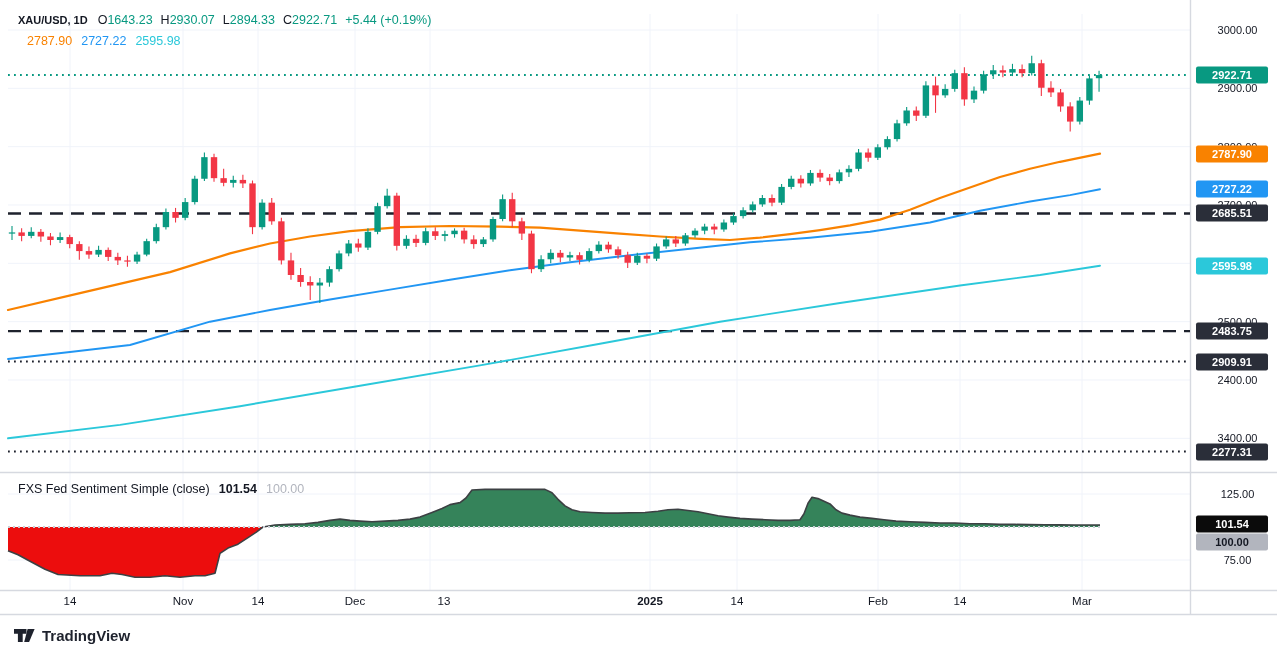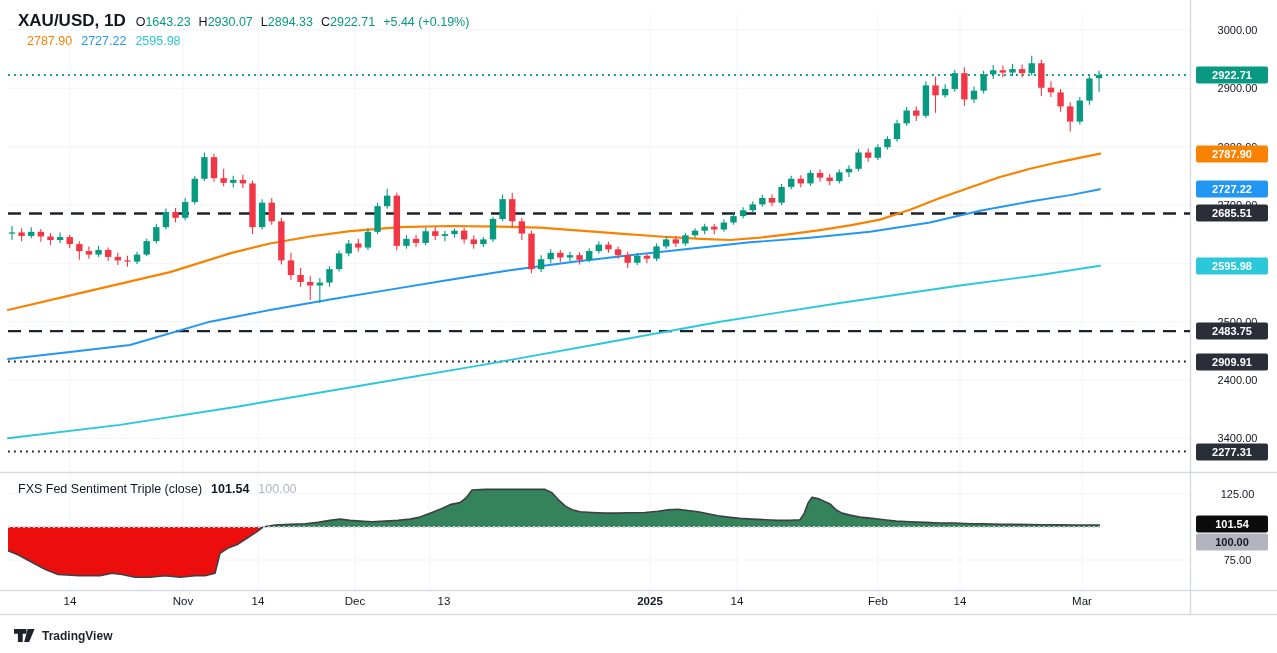--- a/index.html
+++ b/index.html
@@ -4,39 +4,39 @@
 <style>
   html,body{margin:0;padding:0;background:#fff;}
   .root{position:relative;width:1277px;height:653px;background:#ffffff;overflow:hidden;
         font-family:"Liberation Sans",sans-serif;color:#131722;}
   #canvas{position:absolute;left:0;top:0;width:1277px;height:653px;}
   .legend{position:absolute;left:18px;display:flex;align-items:baseline;white-space:nowrap;
           font-size:12.5px;line-height:15px;}
   .l1{top:13px;}
   .l2{top:34px;}
   .l3{top:482px;}
-  .sym{font-weight:600;font-size:17px;margin-right:10px;}
+  .sym{font-weight:600;font-size:11px;margin-right:10px;}
   .kv{margin-right:8px;}
   .kv .k{color:#131722;}
   .v{color:#089981;}
   .ma-orange{color:#f98200;margin-left:9px;}
   .ma-blue{color:#2196f3;margin-left:9px;}
   .ma-cyan{color:#2bc8da;margin-left:9px;}
   .ind-val{color:#131722;font-weight:600;margin-left:9px;}
   .ind-base{color:#b2b5be;margin-left:9px;}
   #price-axis{position:absolute;left:1190px;top:0;width:87px;height:614px;}
   .axis-label{position:absolute;left:4px;width:100%;text-align:center;font-size:11px;color:#131722;
               transform:translateY(-50%);z-index:1;}
   .axis-badge{position:absolute;left:6px;width:72px;text-align:center;font-size:11px;font-weight:700;
               height:17px;line-height:17px;border-radius:2px;transform:translateY(-50%);z-index:2;}
   #time-axis{position:absolute;left:0;top:590px;width:1190px;height:24px;}
   .time-label{position:absolute;top:5px;transform:translateX(-50%);font-size:11.5px;color:#131722;}
   .time-label.bold{font-weight:700;}
   .logo{position:absolute;left:14px;top:626px;display:flex;align-items:center;gap:7px;
-        font-size:12px;font-weight:600;color:#1e222d;}
+        font-size:15px;font-weight:600;color:#1e222d;}
 </style>
 </head>
 <body>
 
 <div class="root">
   <svg id="canvas">
       <line x1="8" y1="30" x2="1190" y2="30" stroke="#f0f3fa" stroke-width="1"></line>
       <line x1="8" y1="88.333" x2="1190" y2="88.333" stroke="#f0f3fa" stroke-width="1"></line>
       <line x1="8" y1="146.666" x2="1190" y2="146.666" stroke="#f0f3fa" stroke-width="1"></line>
       <line x1="8" y1="204.999" x2="1190" y2="204.999" stroke="#f0f3fa" stroke-width="1"></line>
@@ -311,21 +311,21 @@
     <span class="v">+5.44 (+0.19%)</span>
   </div>
 
   <div class="legend l2">
     <span class="ma-orange">2787.90</span>
     <span class="ma-blue">2727.22</span>
     <span class="ma-cyan">2595.98</span>
   </div>
 
   <div class="legend l3">
-    <span>FXS Fed Sentiment Triple (close)</span>
+    <span>FXS Fed Sentiment Simple (close)</span>
     <span class="ind-val">101.54</span>
     <span class="ind-base">100.00</span>
   </div>
 
   <div id="price-axis">
       <div class="axis-label" style="top: 30px;">3000.00</div>
       <div class="axis-label" style="top: 88.333px;">2900.00</div>
       <div class="axis-label" style="top: 146.666px;">2800.00</div>
       <div class="axis-label" style="top: 204.999px;">2700.00</div>
       <div class="axis-label" style="top: 263.332px;">2600.00</div>

